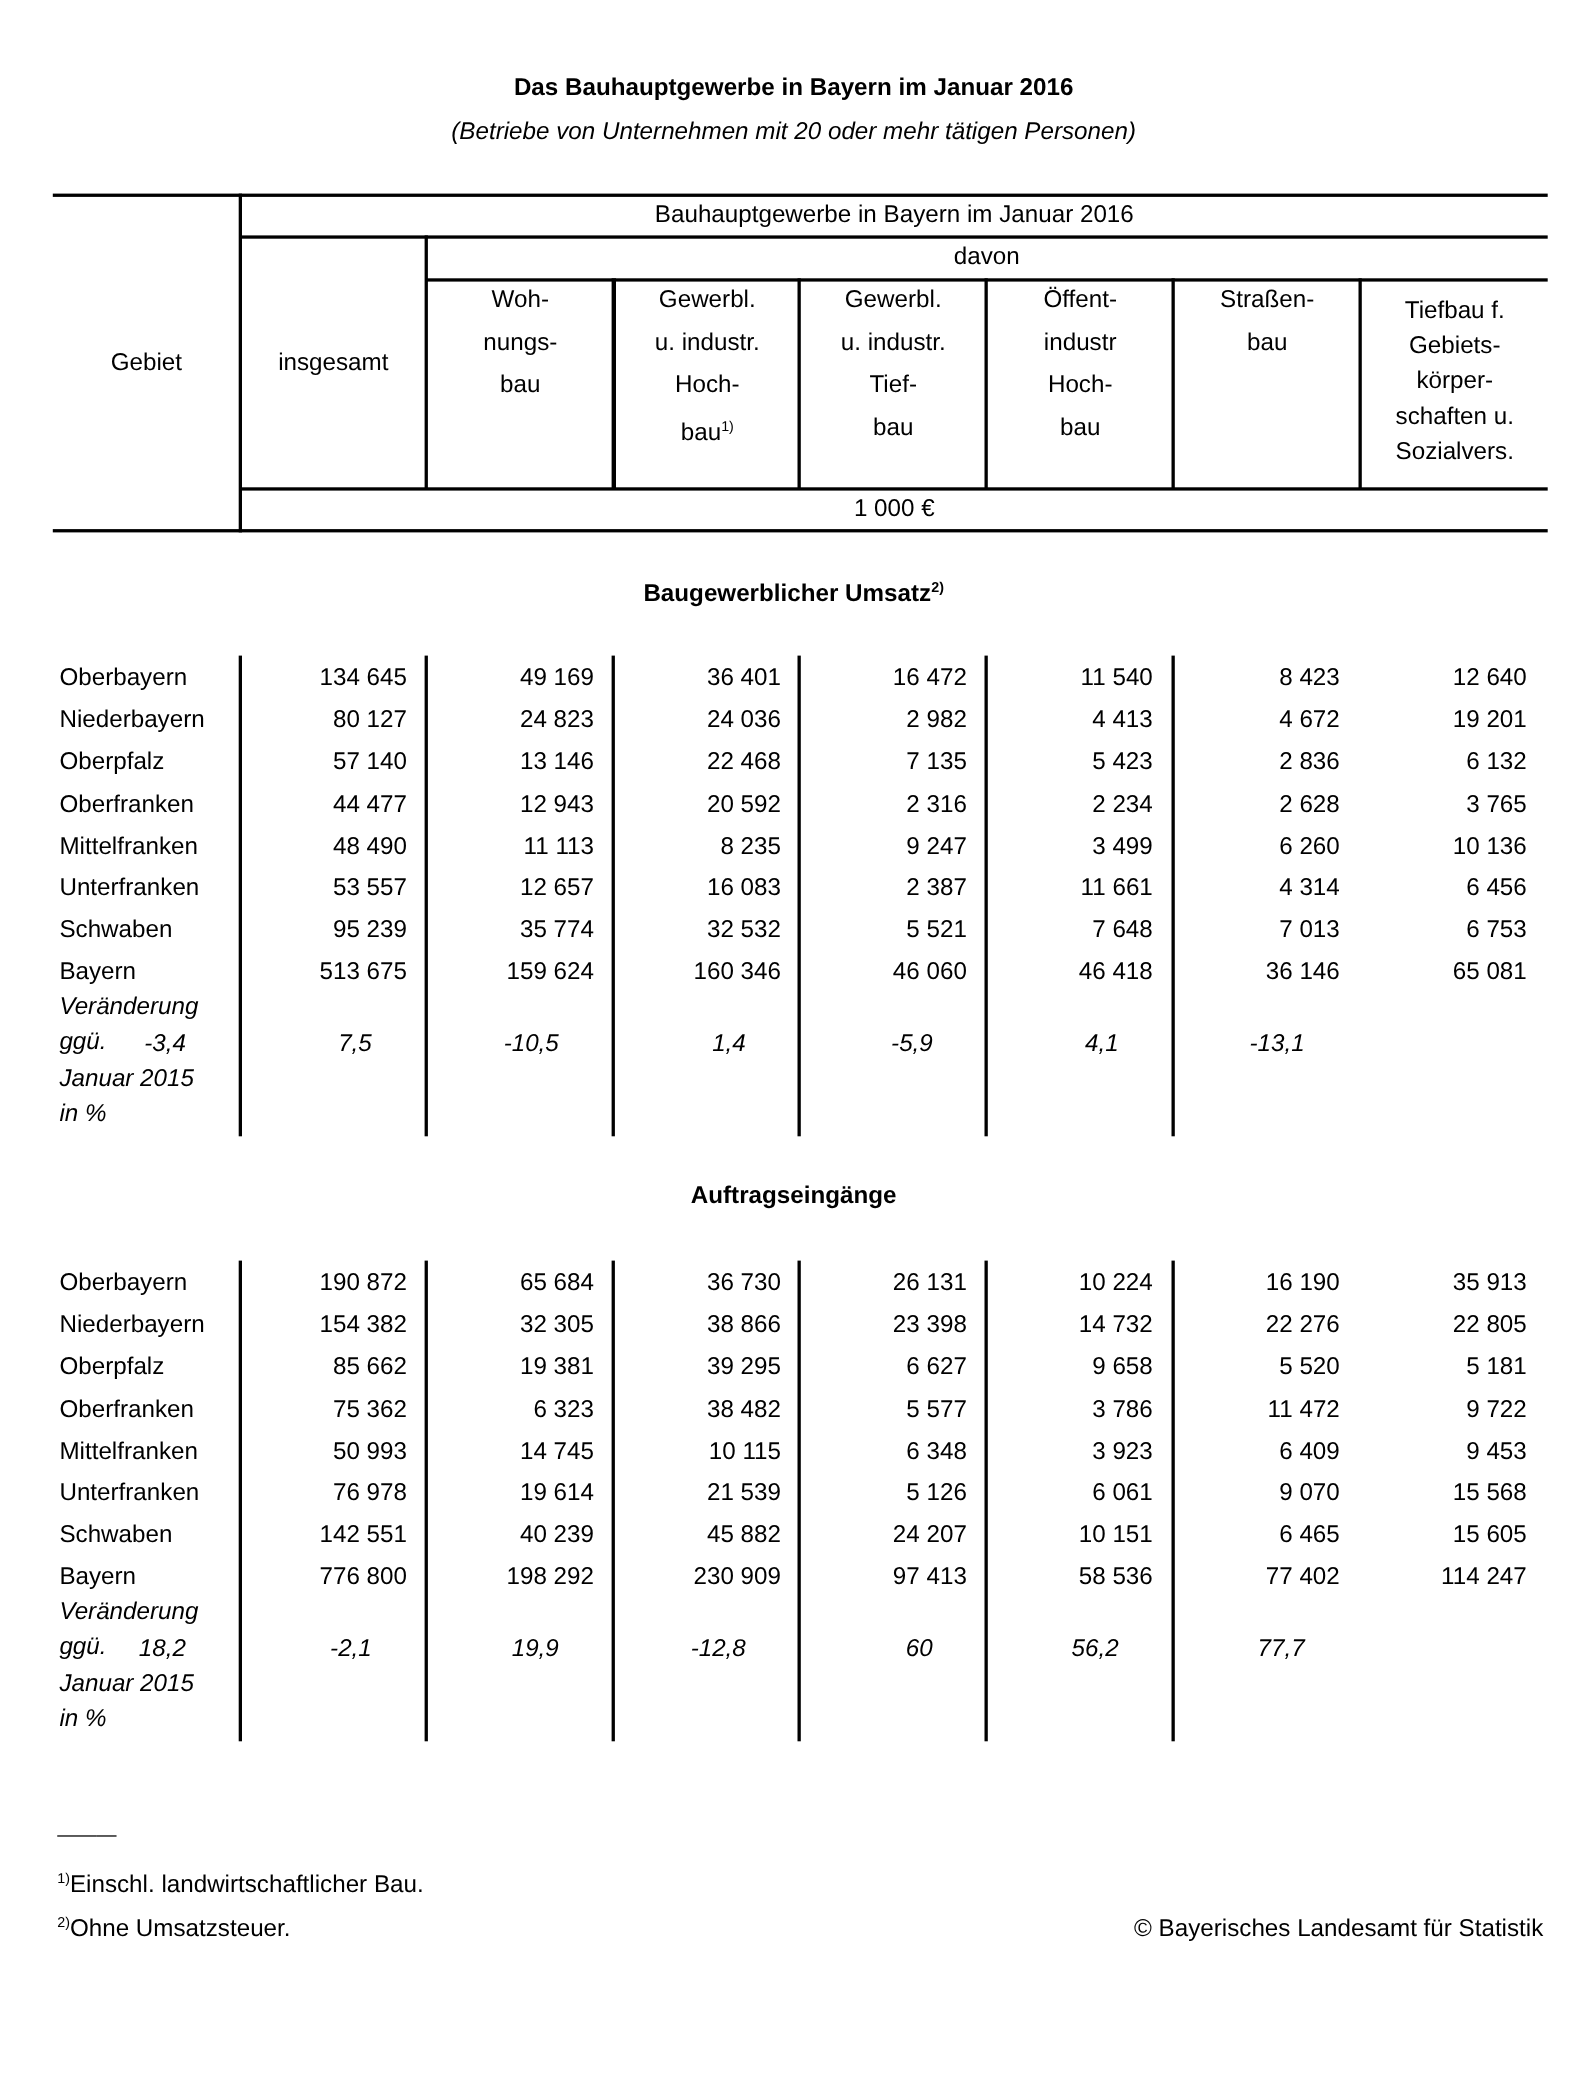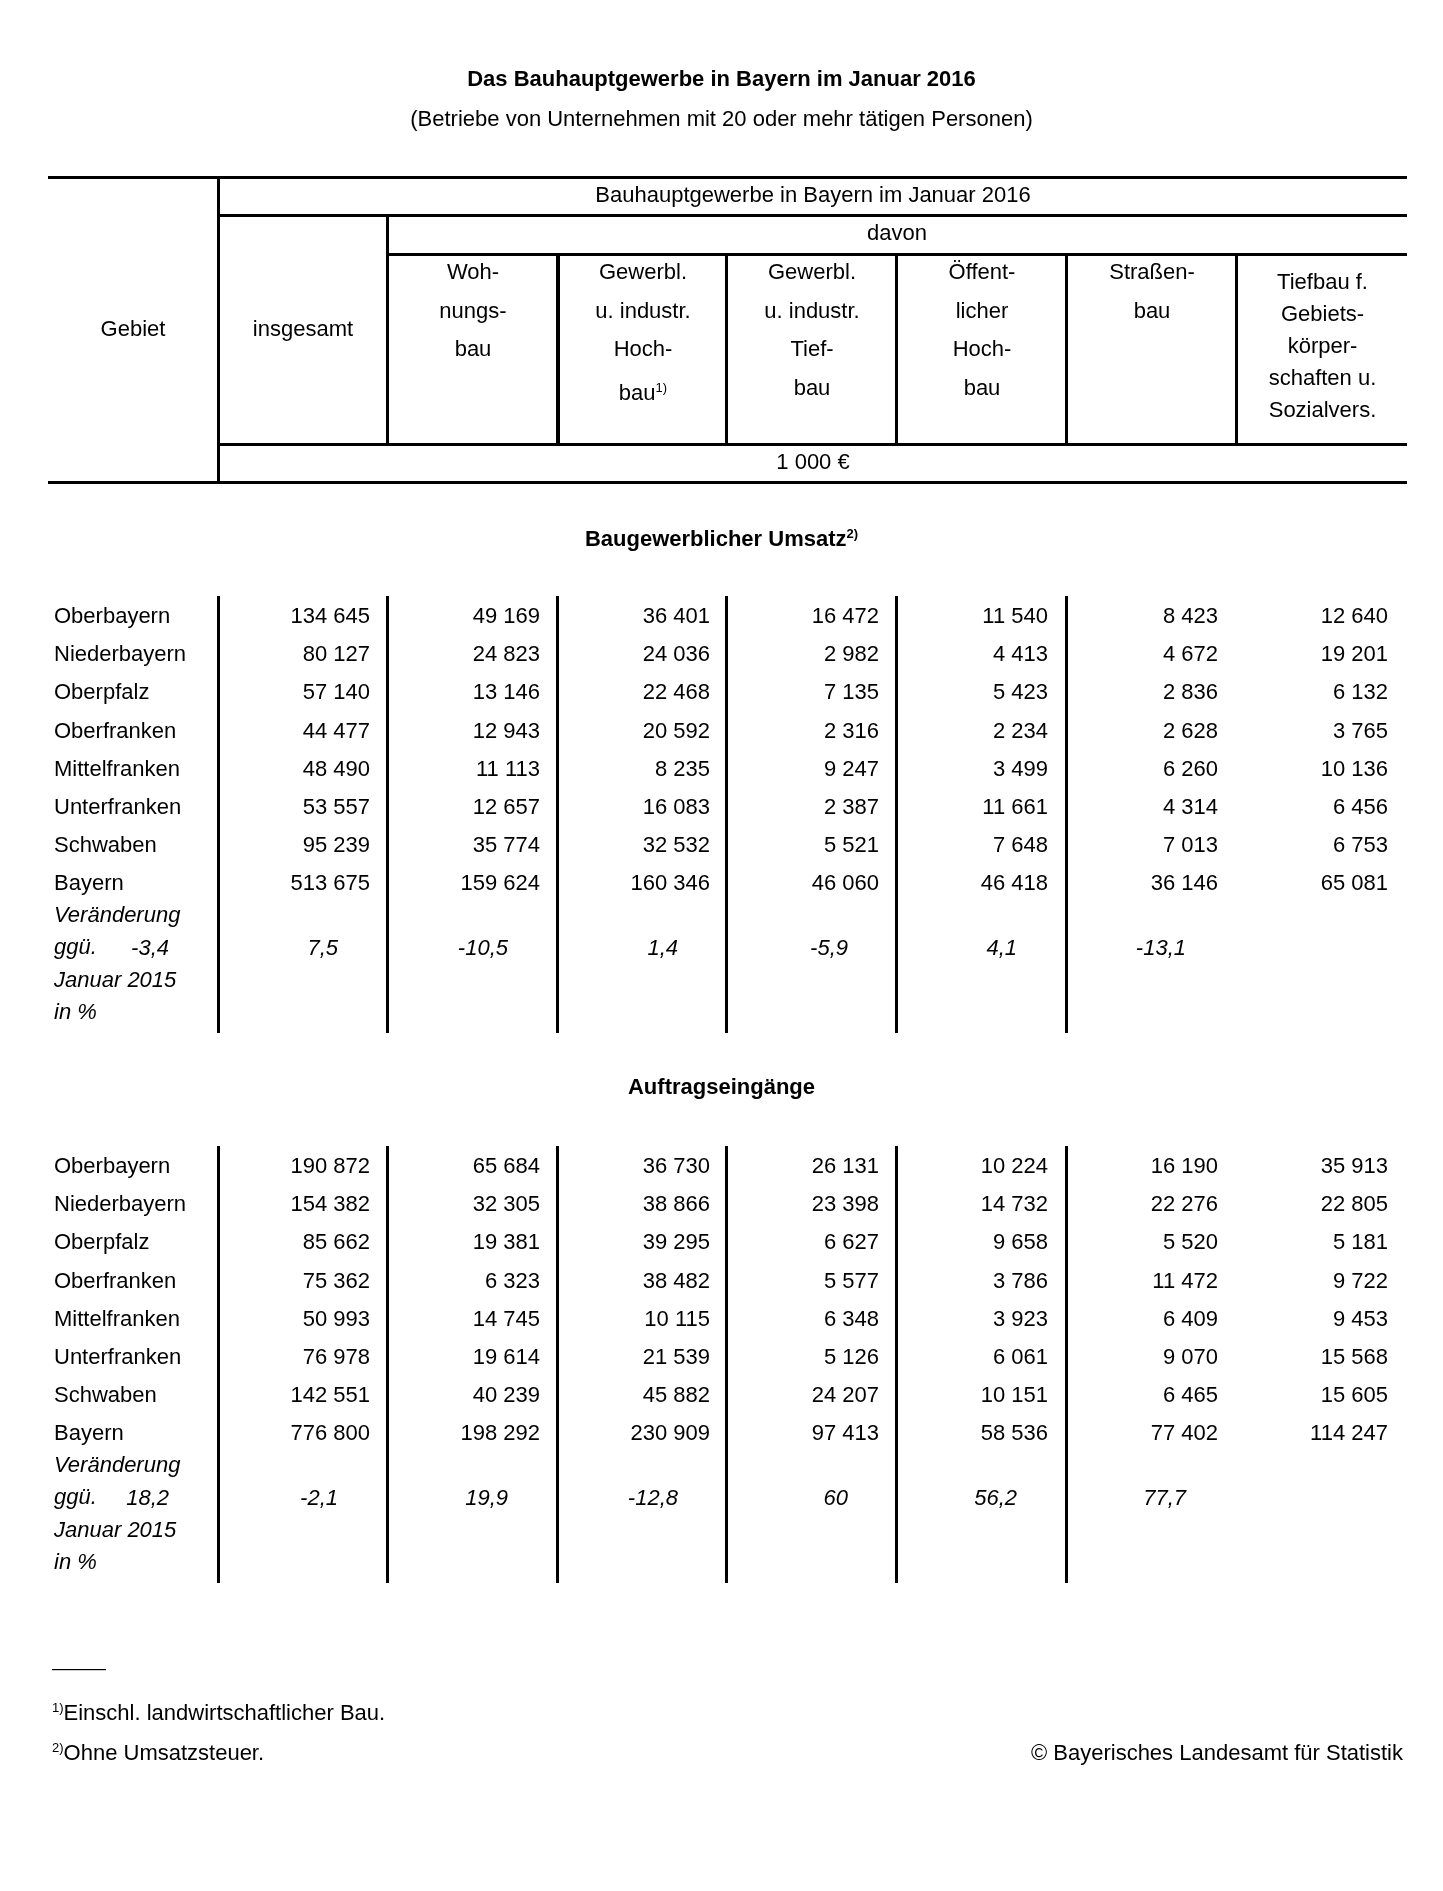--- a/index.html
+++ b/index.html
@@ -1,20 +1,20 @@
 <!DOCTYPE html>
 <html><head>
 <meta charset="utf-8">
 <style>
   html, body { margin:0; padding:0; background:#ffffff; }
   body { width:1443px; height:1891px; position:relative; overflow:hidden;
          font-family:"Liberation Sans", sans-serif; color:#000; }
   .abs { position:absolute; }
   .title { left:0; width:1443px; text-align:center; top:66px; font-size:22px; font-weight:bold; }
-  .subtitle { left:0; width:1443px; text-align:center; top:106px; font-size:22px; }
+  .subtitle { left:0; width:1443px; text-align:center; top:106px; font-size:22px;font-style:italic; }
   .hline { position:absolute; background:#000; }
   .vline { position:absolute; background:#000; }
   .hdr { position:absolute; text-align:center; font-size:22px; line-height:38.5px; }
   .sec-title { position:absolute; left:0; width:1443px; text-align:center; font-size:22px; font-weight:bold; }
   .sec-title sup { font-size:13px; font-weight:bold; }
   .row { position:absolute; left:0; width:1443px; height:38px; font-size:22px; line-height:38px; }
   .row .label { position:absolute; left:54px; }
   .row .cell { position:absolute; text-align:right; }
   .row.bold { font-weight:normal; }
   .chg { position:absolute; left:0; width:1232px; font-size:22px; font-style:italic; }
@@ -64,21 +64,21 @@
     <div><span>bau</span><sup style="font-size:13px;">1)</sup></div>
   </div>
   <div class="hdr" style="left:728px; width:168px; top:253px;">
     <div>Gewerbl.</div>
     <div>u. industr.</div>
     <div>Tief-</div>
     <div>bau</div>
   </div>
   <div class="hdr" style="left:898px; width:168px; top:253px;">
     <div>Öffent-</div>
-    <div>licher</div>
+    <div>industr</div>
     <div>Hoch-</div>
     <div>bau</div>
   </div>
   <div class="hdr" style="left:1068px; width:168px; top:253px;">
     <div>Straßen-</div>
     <div>bau</div>
   </div>
   <div class="hdr" style="left:1238px; width:169px; top:266px; line-height:32px;">
     <div>Tiefbau f.</div>
     <div>Gebiets-</div>

